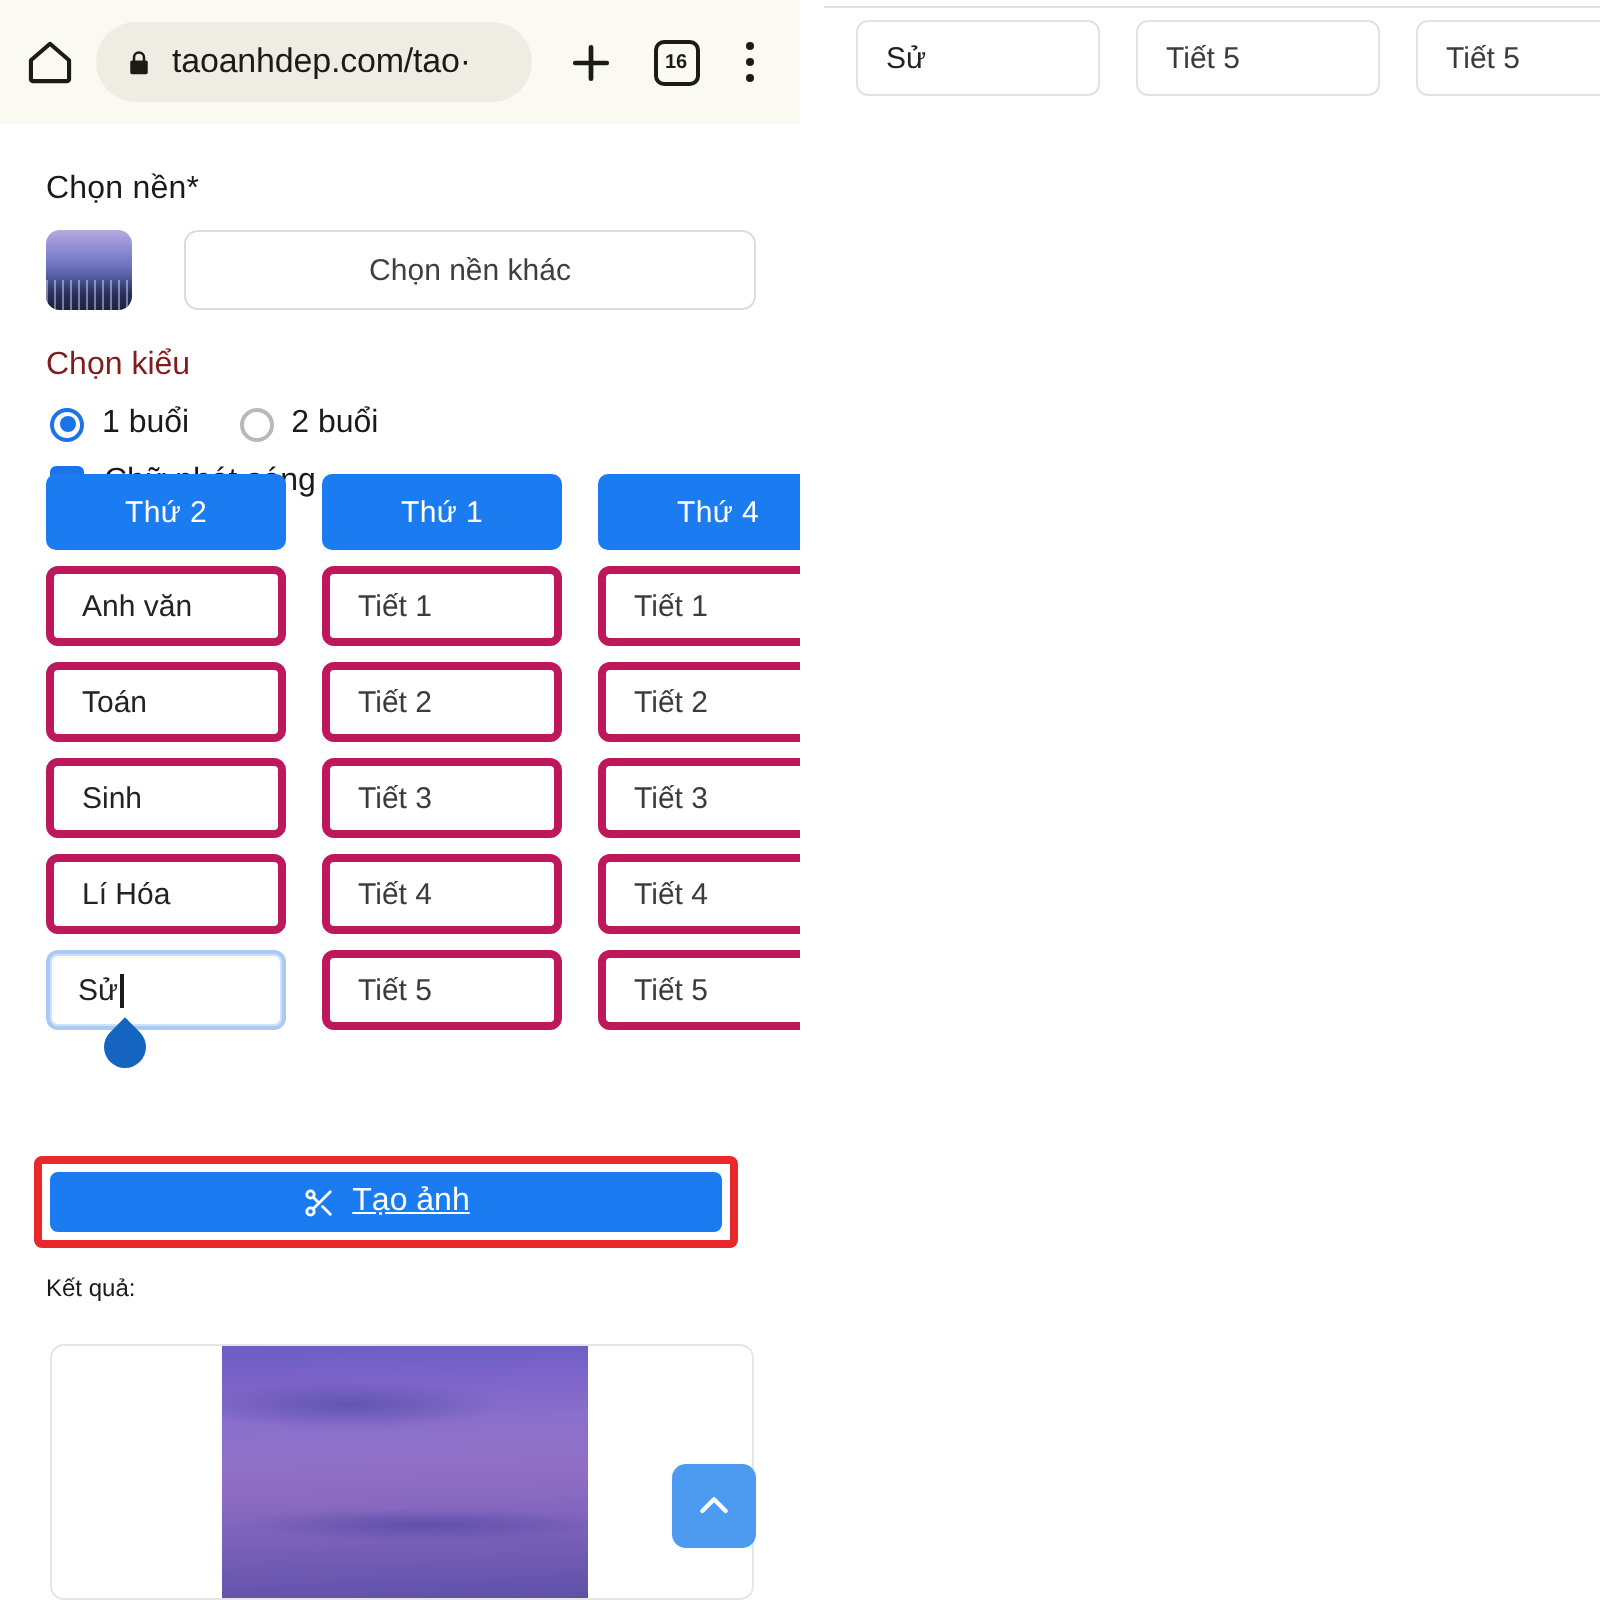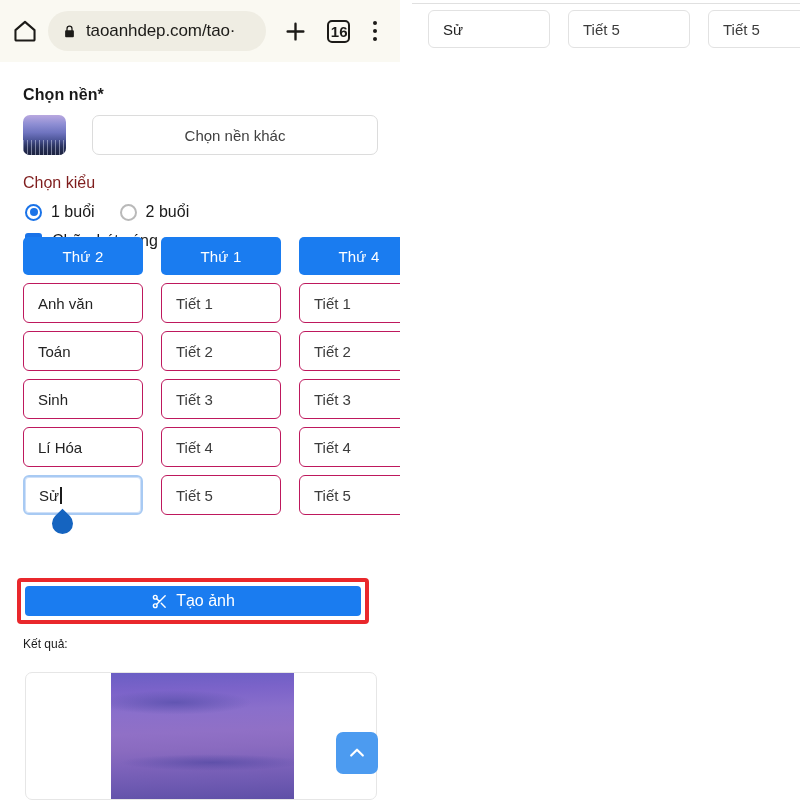--- a/index.html
+++ b/index.html
@@ -32,31 +32,31 @@
   .lock-icon { width: 15px; height: 17px; margin-right: 9px; flex:0 0 15px;}
   .omnibox-text {
     font-size: 17px; color: #1c1b18; white-space: nowrap;
     overflow: hidden; letter-spacing: -0.1px;
   }
   .chrome-btn { display:flex; align-items:center; justify-content:center; }
   .plus-btn { width: 34px; margin-left: 12px; }
   .tabcount-btn { width: 32px; margin-left: 10px; }
   .tabcount-box {
     width: 23px; height: 23px; border: 2.2px solid #1c1b18;
-    border-radius: 5px; display:flex; align-items:center; justify-content:flex-end;
-    font-size: 15px; font-weight: 700; color:#1c1b18;
+    border-radius: 5px; display:flex; align-items:center; justify-content:center;
+    font-size: 10px; font-weight: 700; color:#1c1b18;
   }
   .menu-btn { width: 26px; margin-left: 8px; display:flex; flex-direction:column;
     align-items:center; justify-content:center; gap:3.5px; }
   .menu-btn i { display:block; width:4.5px; height:4.5px; border-radius:50%; background:#1c1b18; }
 
   
   .l-content { position:absolute; left:0; top:62px; width:400px; }
   .sec-label {
-    font-size: 16px; font-weight: 700; color: #1a1a1a;
+    font-size: 16px; font-weight: 400; color: #1a1a1a;
     margin: 24px 0 0 23px; letter-spacing:0.1px;
   }
   .bg-row { display:flex; align-items:center; margin: 11px 0 0 23px; gap: 26px; }
   .bg-thumb {
     width: 43px; height: 40px; border-radius: 7px; flex:0 0 43px;
     background:
       linear-gradient(180deg,#b9a8e0 0%, #8f8fd4 22%, #6f74c0 44%, #4b5496 64%, #2f3a6b 82%, #27304f 100%);
     position: relative; overflow:hidden;
   }
   .bg-thumb::after {
@@ -100,21 +100,21 @@
     position:absolute; left: 23px; top: 206px; width: 420px;
     display:flex; gap: 18px;
   }
   .daycol { width: 120px; flex: 0 0 120px; margin-top: 31px; }
   .dayhead {
     height: 38px; background:#1a7cf0; border-radius: 5px;
     display:flex; align-items:center; justify-content:center;
     color:#fff; font-size: 15px; letter-spacing:.2px;
   }
   .cell {
-    height: 40px; margin-top: 8px; border:1px solid #be185d; border-radius: 6px;
+    height: 40px; margin-top: 8px; border:4px solid #be185d; border-radius: 6px;
     background:#fff; display:flex; align-items:center; padding-left: 14px;
     font-size: 15px; color:#3c3c3c;
   }
   .cell.filled { color:#232323; }
   .cell.focused {
     border: 2px solid #a8caf3; box-shadow: 0 0 0 1px #cfe0f8 inset;
     position: relative;
   }
   .caret {
     display:inline-block; width:1.5px; height:17px; background:#1b1b1b;
@@ -127,21 +127,21 @@
 
   
   .hl-box {
     position:absolute; left: 17px; top: 578px; width: 352px; height: 46px;
     border: 4px solid #e9282c; border-radius: 4px; background:#fff;
   }
   .btn-primary {
     position:absolute; left: 25px; top: 586px; width: 336px; height: 30px;
     background:#1a7cf0; border-radius: 4px;
     display:flex; align-items:center; justify-content:center; gap: 8px;
-    color:#fff; font-size: 16px;
+    color:#fff; font-size: 16px; text-decoration: underline;
   }
   .scissors { width: 17px; height:17px; }
 
   .result-label { position:absolute; left:23px; top: 637px; font-size:12px; color:#1a1a1a; }
   .result-card {
     position:absolute; left: 25px; top: 672px; width: 352px; height: 128px;
     border:1px solid #e6e6e6; border-radius: 7px; background:#fff; overflow:hidden;
   }
   .result-img {
     position:absolute; left: 85px; top: 0px; width: 183px; height: 128px;

